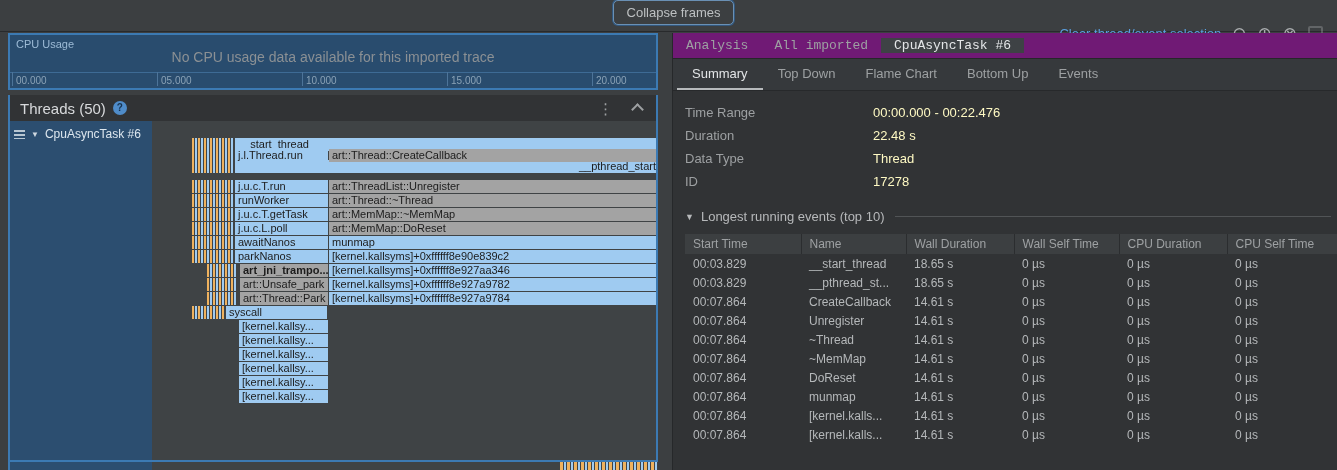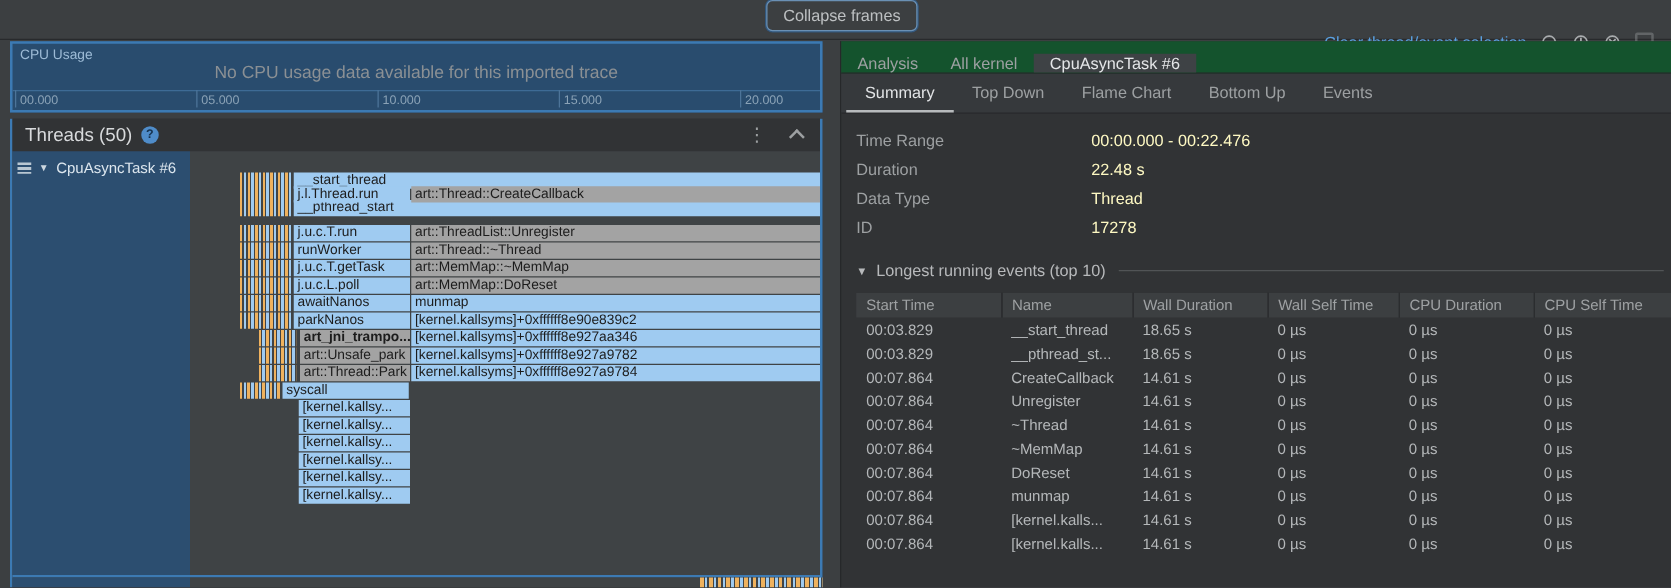--- a/index.html
+++ b/index.html
@@ -52,21 +52,21 @@
     background:repeating-linear-gradient(90deg,#efb25e 0 2px,#3f4345 2px 3px,#9fcbf1 3px 5px,#3f4345 5px 6px);}
   .sel-bottom{height:2px;background:#3c7ab3;}
   .partial-row{height:8px;display:flex;}
   .partial-left{width:142px;background:#2c4e70;flex:none;}
   .partial-flame{position:relative;flex:1;background:#3f4345;}
   .partial-stripes{position:absolute;top:0;height:8px;
     background:repeating-linear-gradient(90deg,#efb25e 0 3px,#3f4345 3px 4px,#9fcbf1 4px 6px,#3f4345 6px 7px);}
   
   .right-panel{position:absolute;left:672px;top:33px;right:0;bottom:0;background:#313335;
     border-left:1px solid #26282a;box-sizing:border-box;}
-  .tabs-row{height:25px;background:#14532d;display:flex;align-items:flex-end;border-bottom:1px solid #252729;}
+  .tabs-row{height:25px;background:#701a75;display:flex;align-items:center;border-bottom:1px solid #252729;font-family:Liberation Mono, monospace;}
   .tab{padding:0 13px;display:flex;align-items:center;font-size:13px;color:#9da0a2;cursor:default;}
   .tab.selected{background:#3e4245;color:#e4e6e8;}
   .subtabs-row{height:31px;background:#36393c;display:flex;align-items:stretch;padding-left:4px;
     border-bottom:1px solid #27292b;}
   .subtab{padding:0 15px;font-size:13px;color:#9da0a2;display:flex;align-items:center;
     box-sizing:border-box;border-bottom:2px solid transparent;cursor:default;}
   .subtab.selected{color:#e2e4e6;border-bottom:2px solid #b7babc;}
   .summary-content{padding:10px 0 0 12px;}
   .field-row{display:flex;height:23px;align-items:center;font-size:13px;}
   .field-label{width:188px;color:#9da0a2;flex:none;}
@@ -122,21 +122,21 @@
         <span class="hamburger"></span>
         <span class="expand-tri">▼</span>
         <span>CpuAsyncTask #6</span>
       </div>
     </div>
     <div class="flame-chart">
         <div class="flame-row" style="top: 17px;">
           <div class="stripes" style="left: 40px; width: 42px;"></div>
           <div class="bar blue" style="left: 83px; width: 424px;">__start_thread</div>
         </div>
-        <div class="flame-row" style="top: 39px;">
+        <div class="flame-row" style="top: 39px; text-align: right;">
           <div class="stripes" style="left: 40px; width: 42px;"></div>
           <div class="bar blue" style="left: 83px; width: 424px;">__pthread_start</div>
         </div>
         <div class="flame-row" style="top: 28px;">
           <div class="stripes" style="left: 40px; width: 42px;"></div>
           <div class="bar blue" style="left: 83px; width: 93px;">j.l.Thread.run</div>
           <div class="bar orange" style="left: 177px; width: 330px;">art::Thread::CreateCallback</div>
         </div>
         <div class="flame-row" style="top: 59px;">
           <div class="stripes" style="left: 40px; width: 42px;"></div>
@@ -212,21 +212,21 @@
     <div class="partial-left"></div>
     <div class="partial-flame">
       <div class="partial-stripes" style="left: 408px; width: 98px;"></div>
     </div>
   </div>
 </div>
 
 <div class="right-panel">
   <div class="tabs-row">
       <div class="tab">Analysis</div>
-      <div class="tab">All kernel</div>
+      <div class="tab">All imported</div>
       <div class="tab selected">CpuAsyncTask #6</div>
     </div>
   <div class="subtabs-row">
       <div class="subtab selected">Summary</div>
       <div class="subtab">Top Down</div>
       <div class="subtab">Flame Chart</div>
       <div class="subtab">Bottom Up</div>
       <div class="subtab">Events</div>
     </div>
   <div class="summary-content">

